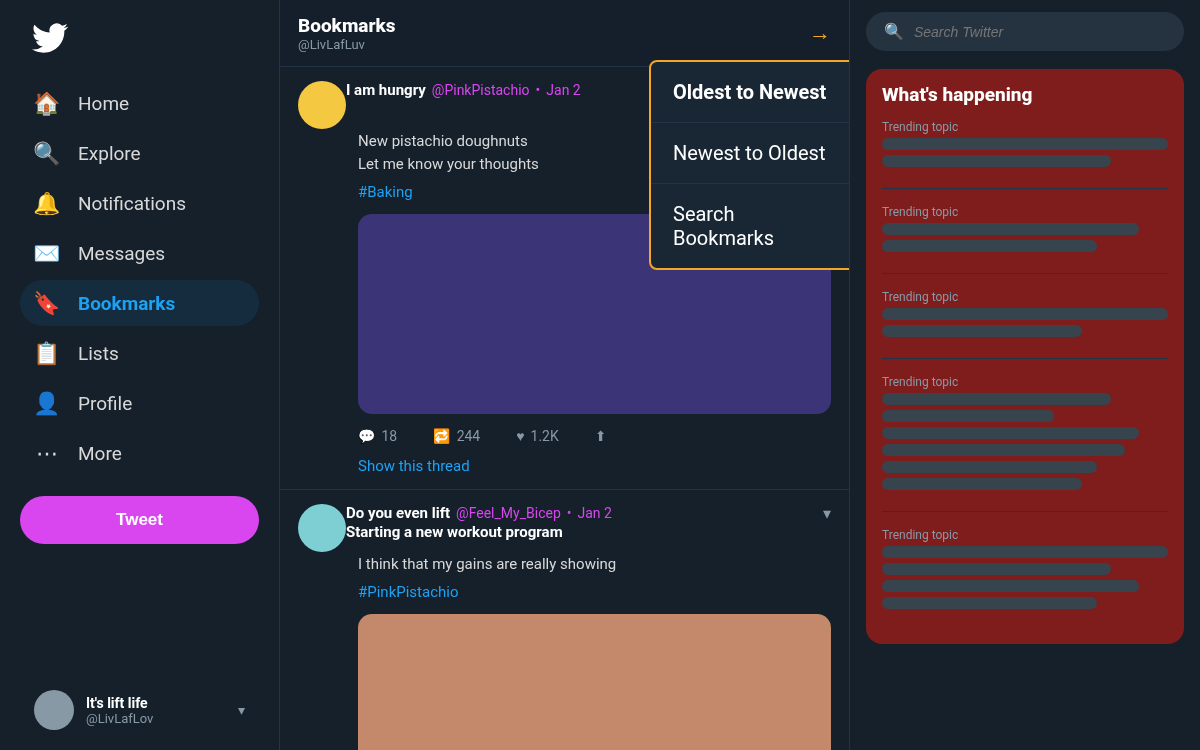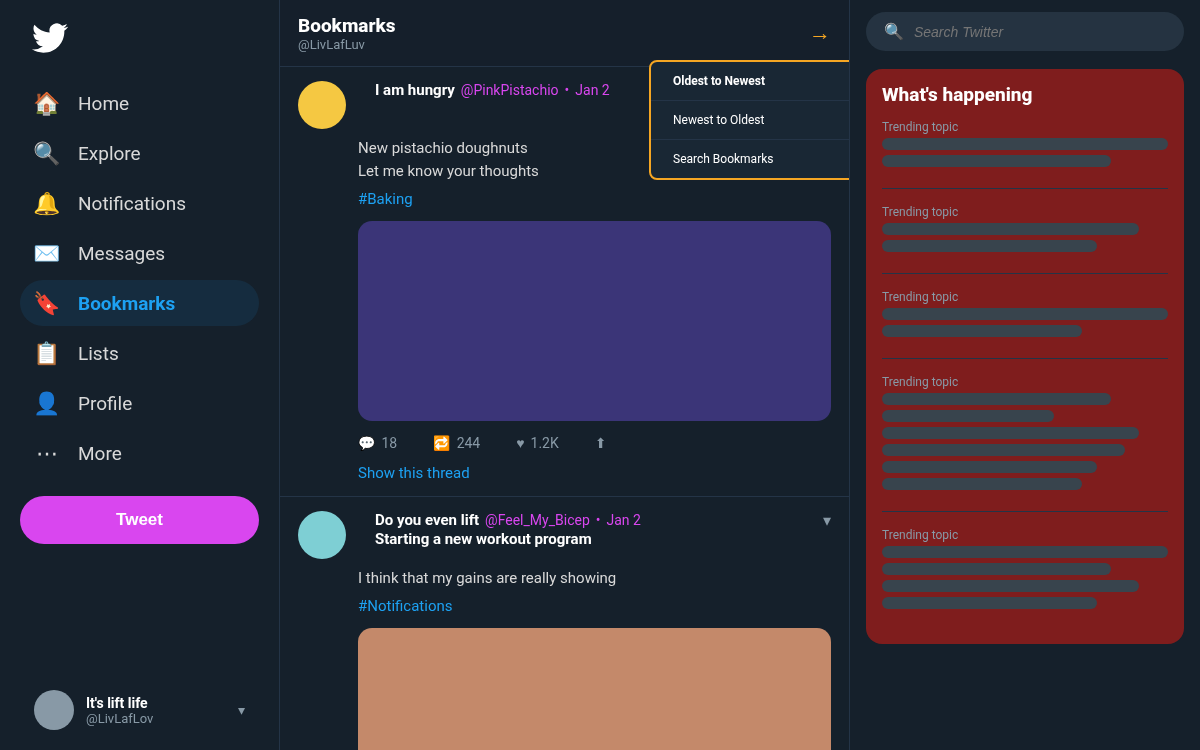--- a/index.html
+++ b/index.html
@@ -144,41 +144,41 @@
       right: -10px;
       background: #192734;
       border: 2px solid #f5a623;
       border-radius: 8px;
       width: 210px;
       z-index: 100;
       overflow: hidden;
     }
 
     .sort-dropdown-item {
-      padding: 12px 22px;
-      font-size: 12px;
+      padding: 18px 22px;
+      font-size: 20px;
       color: #ffffff;
       cursor: pointer;
       border-bottom: 1px solid #243447;
     }
     .sort-dropdown-item:last-child { border-bottom: none; }
     .sort-dropdown-item.clear { color: #e0245e; }
     .sort-dropdown-item.active-sort { font-weight: 700; color: #ffffff; }
 
     
     .tweet-card {
       padding: 14px 18px;
       border-bottom: 1px solid #243447;
       cursor: pointer;
     }
 
     .tweet-header {
       display: flex;
       align-items: flex-start;
-      gap: 29px;
+      gap: 0;
     }
 
     .tweet-avatar {
       width: 48px;
       height: 48px;
       border-radius: 50%;
       flex-shrink: 0;
     }
 
     .tweet-avatar-1 { background: #f5c842; }
@@ -196,21 +196,21 @@
       font-size: 15px;
       color: #fff;
     }
 
     .tweet-handle, .tweet-date {
       font-size: 14px;
       color: #d946ef;
     }
 
     .tweet-content {
-      margin-top: 8px;
+      margin-top: 1px;
       margin-left: 60px;
       font-size: 15px;
       line-height: 1.5;
       color: #d9d9d9;
     }
 
     .tweet-text { margin-bottom: 6px; }
 
     .tweet-hashtag { color: #1da1f2; }
 
@@ -443,21 +443,21 @@
           <span class="tweet-handle">@Feel_My_Bicep</span>
           <span class="tweet-date">•</span>
           <span class="tweet-date">Jan 2</span>
           <span class="chevron-down">▾</span>
         </div>
         <div class="tweet-name">Starting a new workout program</div>
       </div>
     </div>
     <div class="tweet-content">
       <div class="tweet-text">I think that my gains are really showing</div>
-      <div class="tweet-hashtag">#Notifications</div>
+      <div class="tweet-hashtag">#PinkPistachio</div>
       <div class="tweet-image tweet-image-2"></div>
     </div>
   </div>
 
 </main>
 
 <aside class="right-sidebar">
   <div class="search-bar">
     <span class="search-bar-icon">🔍</span>
     <input class="search-bar-input" type="text" placeholder="Search Twitter" style="">

